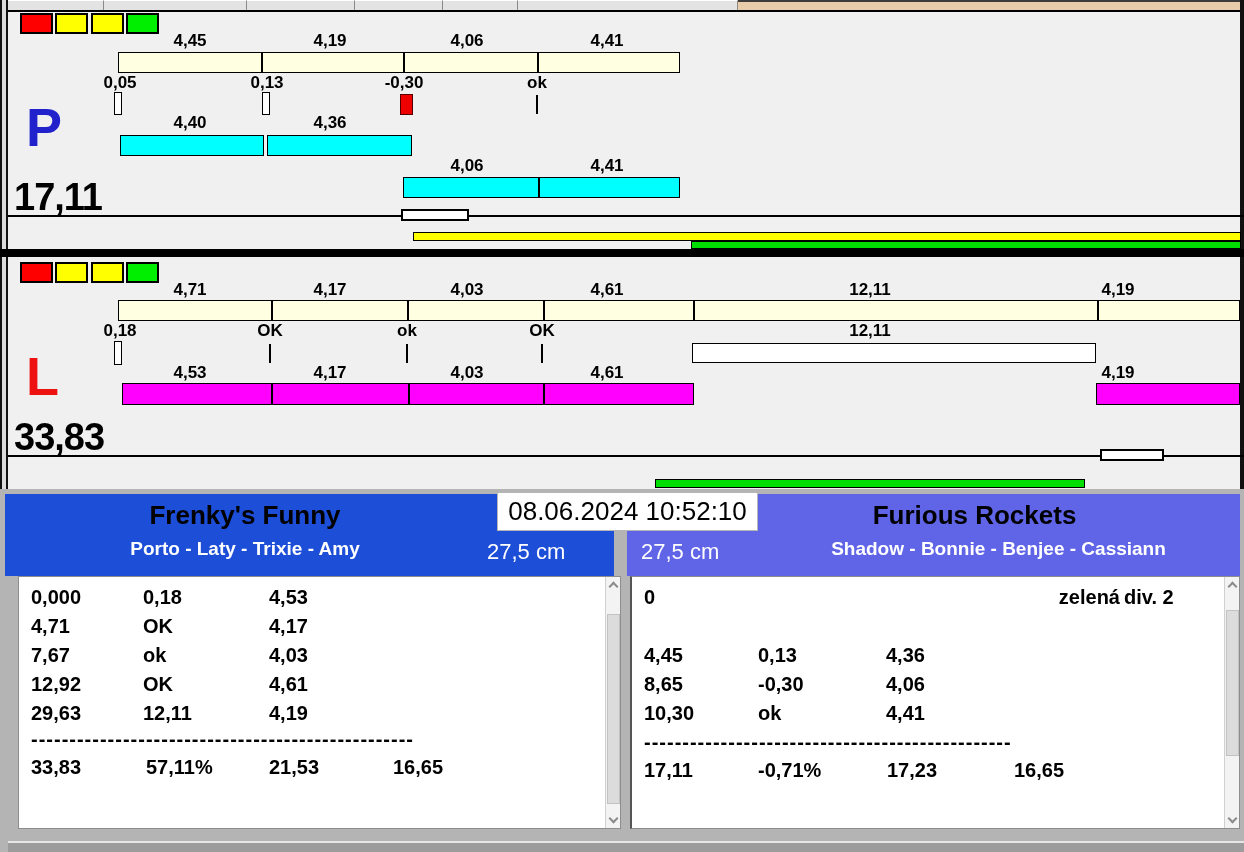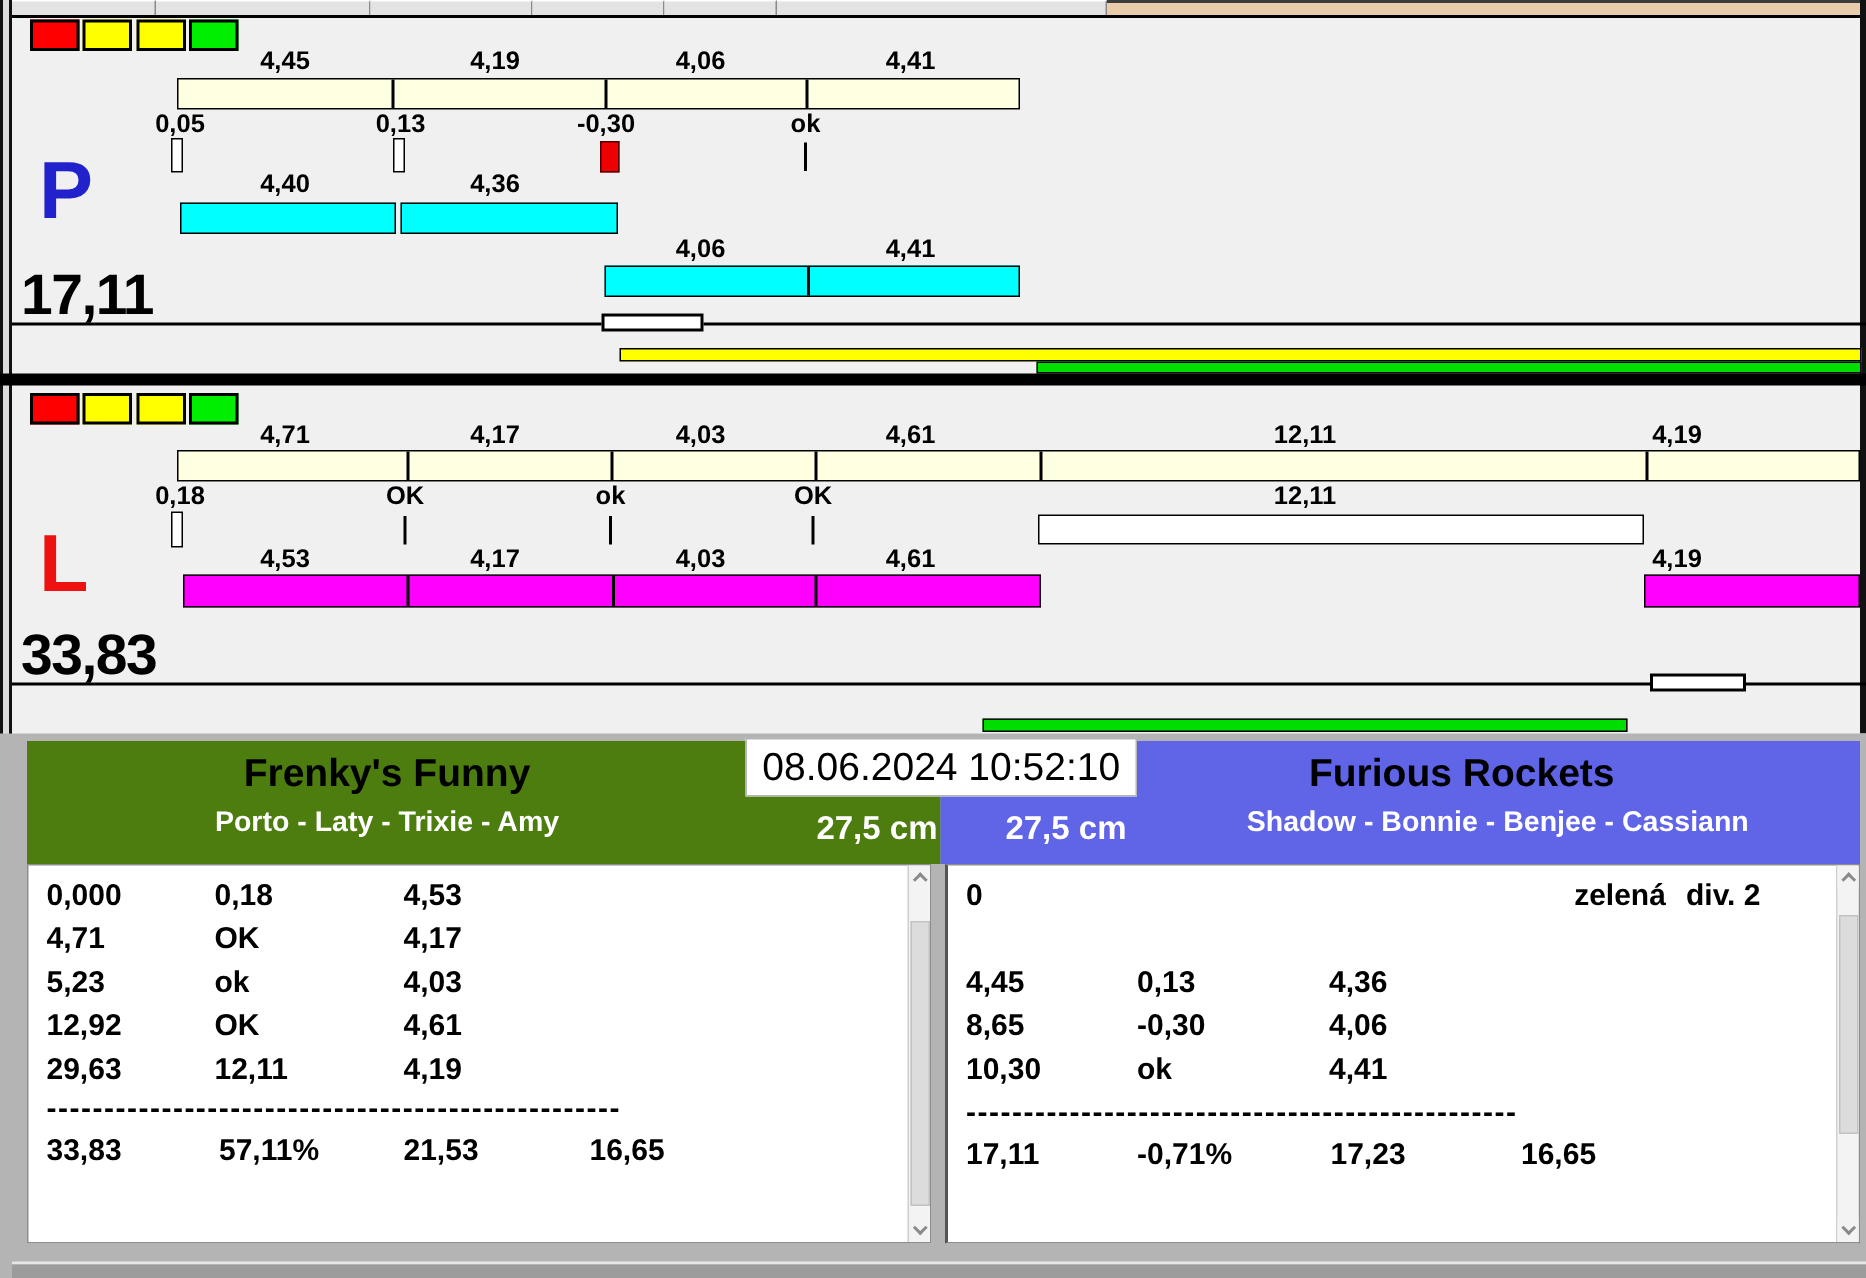--- a/index.html
+++ b/index.html
@@ -17,21 +17,21 @@
   .tick{position:absolute;background:#fff;border:1px solid #000;}
   .vline{position:absolute;width:2px;background:#000;}
   .lane-letter{position:absolute;font-size:54px;font-weight:bold;line-height:50px;}
   .lane-total{position:absolute;font-size:38px;font-weight:bold;letter-spacing:-1px;color:#000;line-height:38px;}
   .hline{position:absolute;height:2px;background:#000;}
   .marker-box{position:absolute;background:#fff;border:2px solid #000;}
   
   .team-header{position:absolute;top:494px;height:82px;}
   .team-name{position:absolute;top:6px;text-align:center;font-size:26px;font-weight:bold;color:#000;}
   .team-dogs{position:absolute;top:44px;text-align:center;font-size:19px;font-weight:bold;color:#fff;}
-  .team-height{position:absolute;top:45px;text-align:right;font-size:22px;font-weight:bold;color:#fff;}
+  .team-height{position:absolute;top:45px;text-align:left;font-size:22px;font-weight:normal;color:#fff;}
   .datetime{position:absolute;left:497px;top:492px;width:261px;height:39px;background:#fff;border:1px solid #b5b5b5;
             text-align:center;font-size:26px;color:#000;line-height:37px;}
   .tablebox{position:absolute;top:576px;height:253px;background:#fff;border:1px solid #8d8d8d;font-size:20px;font-weight:bold;color:#000;overflow:hidden;}
   .trow{position:absolute;left:12px;height:29px;line-height:29px;white-space:nowrap;}
   .trow span{display:inline-block;}
   .lt .c1{width:112px}.lt .c2{width:126px}.lt .c3{width:130px}
   .lt .s1{width:115px}.lt .s2{width:123px}.lt .s3{width:124px}
   .rt .c1{width:114px}.rt .c2{width:128px}.rt .c3{width:128px}
   .rt .s1{width:114px}.rt .s2{width:129px}.rt .s3{width:127px}
   .dashrow{letter-spacing:1px;}
@@ -163,57 +163,57 @@
   <div class="bar" style="left: 1096px; top: 383px; width: 144px; height: 22px; background-color: rgb(255, 0, 255);"></div>
 
   <div class="lane-total" style="left:14px;top:418px;">33,83</div>
 
   <div class="hline" style="left:8px;top:455px;width:1236px;height:1.5px;"></div>
   <div class="marker-box" style="left:1100px;top:449px;width:64px;height:12px;"></div>
   <div class="abs" style="left: 655px; top: 479px; width: 430px; height: 9px; border: 1px solid rgb(0, 0, 0); background-color: rgb(0, 221, 0);"></div>
 
   <div class="abs" style="left:0;top:489px;width:1244px;height:363px;background:#b4b4b4;"></div>
 
-  <div class="team-header" style="left: 18px; width: 609px; background-color: #4d7c0f;">
+  <div class="team-header" style="left: 5px; width: 609px; background-color: #1d4ed8;">
     <div class="team-name" style="left:0;width:480px;">Frenky's Funny</div>
     <div class="team-dogs" style="left:0;width:480px;">Porto - Laty - Trixie - Amy</div>
     <div class="team-height" style="left:482px;width:125px;">27,5 cm</div>
   </div>
 
   <div class="team-header" style="left: 627px; width: 613px; background-color: rgb(96, 101, 232);">
     <div class="team-height" style="left:14px;width:110px;">27,5 cm</div>
     <div class="team-name" style="left:130px;width:435px;">Furious Rockets</div>
     <div class="team-dogs" style="left:130px;width:483px;">Shadow - Bonnie - Benjee - Cassiann</div>
   </div>
 
   <div class="datetime">08.06.2024 10:52:10</div>
 
   <div class="tablebox lt" style="left:18px;width:603px;">
     <div class="trow" style="top:6px;"><span class="c1">0,000</span><span class="c2">0,18</span><span class="c3">4,53</span></div>
     <div class="trow" style="top:35px;"><span class="c1">4,71</span><span class="c2">OK</span><span class="c3">4,17</span></div>
-    <div class="trow" style="top:64px;"><span class="c1">5,23</span><span class="c2">ok</span><span class="c3">4,03</span></div>
+    <div class="trow" style="top:64px;"><span class="c1">7,67</span><span class="c2">ok</span><span class="c3">4,03</span></div>
     <div class="trow" style="top:93px;"><span class="c1">12,92</span><span class="c2">OK</span><span class="c3">4,61</span></div>
     <div class="trow" style="top:122px;text-decoration:underline;"><span class="c1">29,63</span><span class="c2">12,11</span><span class="c3">4,19</span></div>
     <div class="trow dashrow" style="top:148px;">--------------------------------------------------</div>
     <div class="trow" style="top:176px;"><span class="s1">33,83</span><span class="s2">57,11%</span><span class="s3">21,53</span><span>16,65</span></div>
     <div class="sbar" style="left:586px;">
       <div class="sbtn" style="top:0;">
           <span class="chev up"></span>
         </div>
       <div class="sthumb" style="top:37px;height:190px;"></div>
       <div class="sbtn" style="bottom:0;">
           <span class="chev down"></span>
         </div>
     </div>
   </div>
 
   <div class="tablebox rt" style="left:630px;width:610px;border-left:2px solid #555;">
     <div class="trow" style="top:6px;width:580px;">
       <span>0</span>
-      <span class="abs" style="left:376px;width:120px;text-align:center;">zelená</span>
+      <span class="abs" style="left:356px;width:120px;text-align:right;">zelená</span>
       <span class="abs" style="left:480px;">div. 2</span>
     </div>
     <div class="trow" style="top:64px;"><span class="c1">4,45</span><span class="c2">0,13</span><span class="c3">4,36</span></div>
     <div class="trow" style="top:93px;"><span class="c1">8,65</span><span class="c2">-0,30</span><span class="c3">4,06</span></div>
     <div class="trow" style="top:122px;"><span class="c1">10,30</span><span class="c2">ok</span><span class="c3">4,41</span></div>
     <div class="trow dashrow" style="top:151px;">------------------------------------------------</div>
     <div class="trow" style="top:179px;"><span class="s1">17,11</span><span class="s2">-0,71%</span><span class="s3">17,23</span><span>16,65</span></div>
     <div class="sbar" style="left:592px;">
       <div class="sbtn" style="top:0;">
           <span class="chev up"></span>

